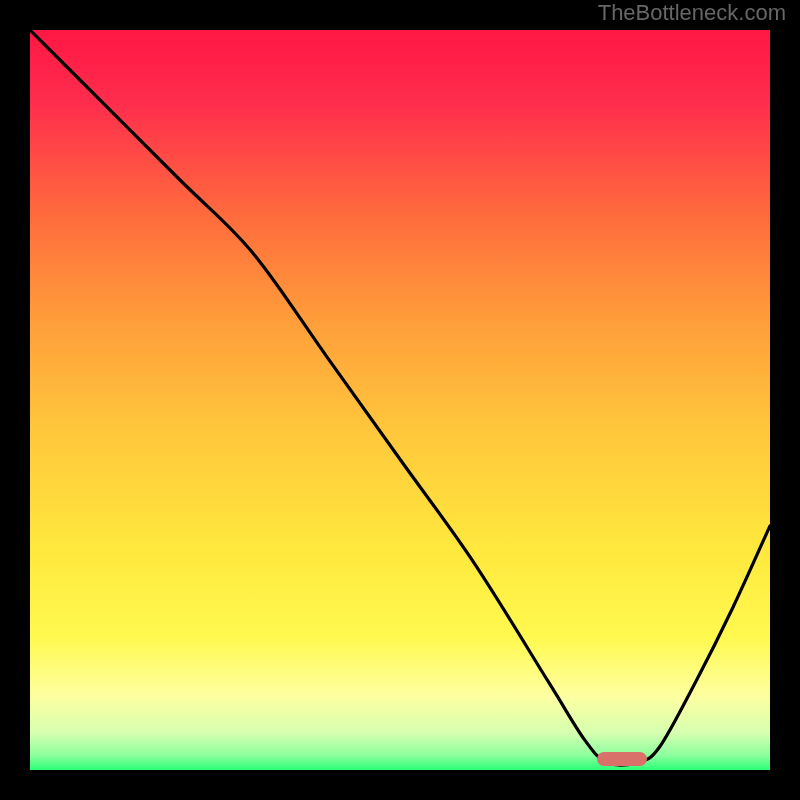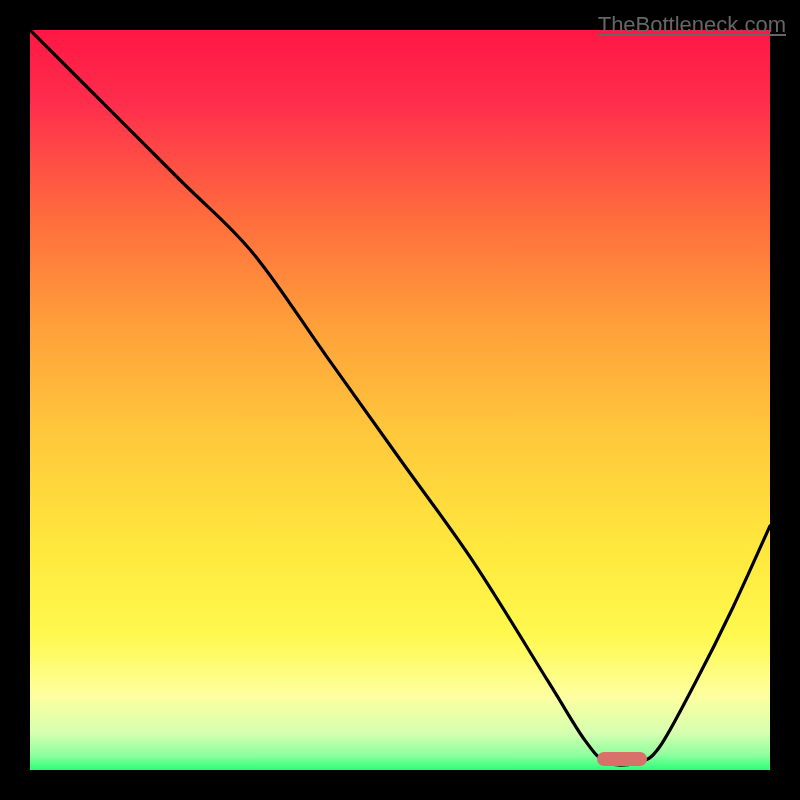--- a/index.html
+++ b/index.html
@@ -6,27 +6,26 @@
   body {
     width: 800px;
     height: 800px;
     background: #000;
     font-family: Arial, sans-serif;
     overflow: hidden;
     position: relative;
   }
   .attribution {
     position: absolute;
-    top: 12px;
+    top: 0;
     right: 14px;
     color: #666;
     font-size: 22px;
     z-index: 10;
     font-weight: normal;
-    text-decoration: underline;
   }
   .chart-area {
     position: absolute;
     left: 30px;
     top: 30px;
     width: 740px;
     height: 740px;
   }
   .gradient-bg {
     position: absolute;

